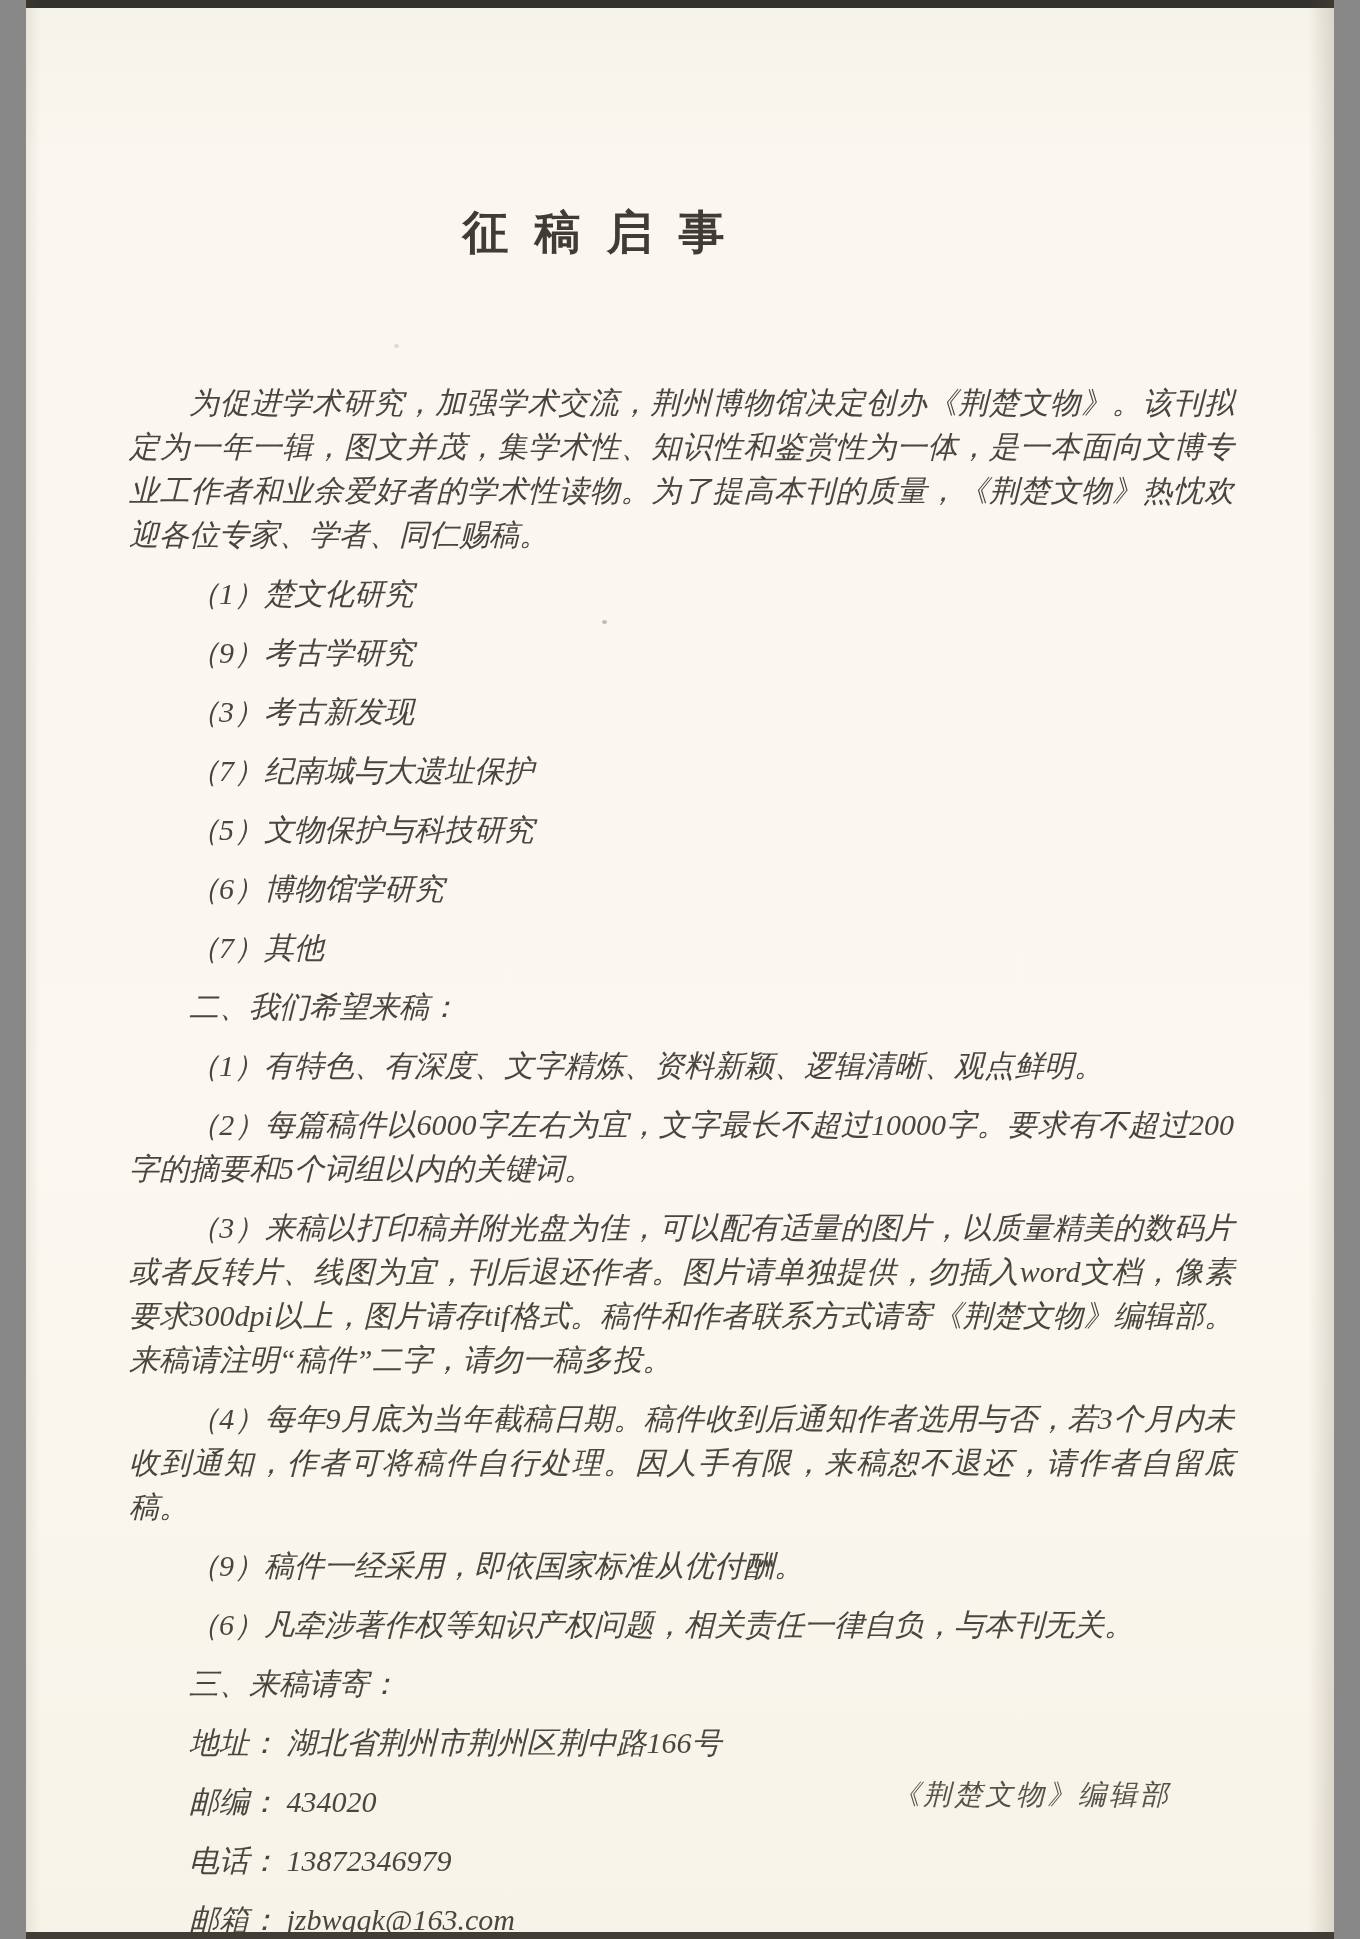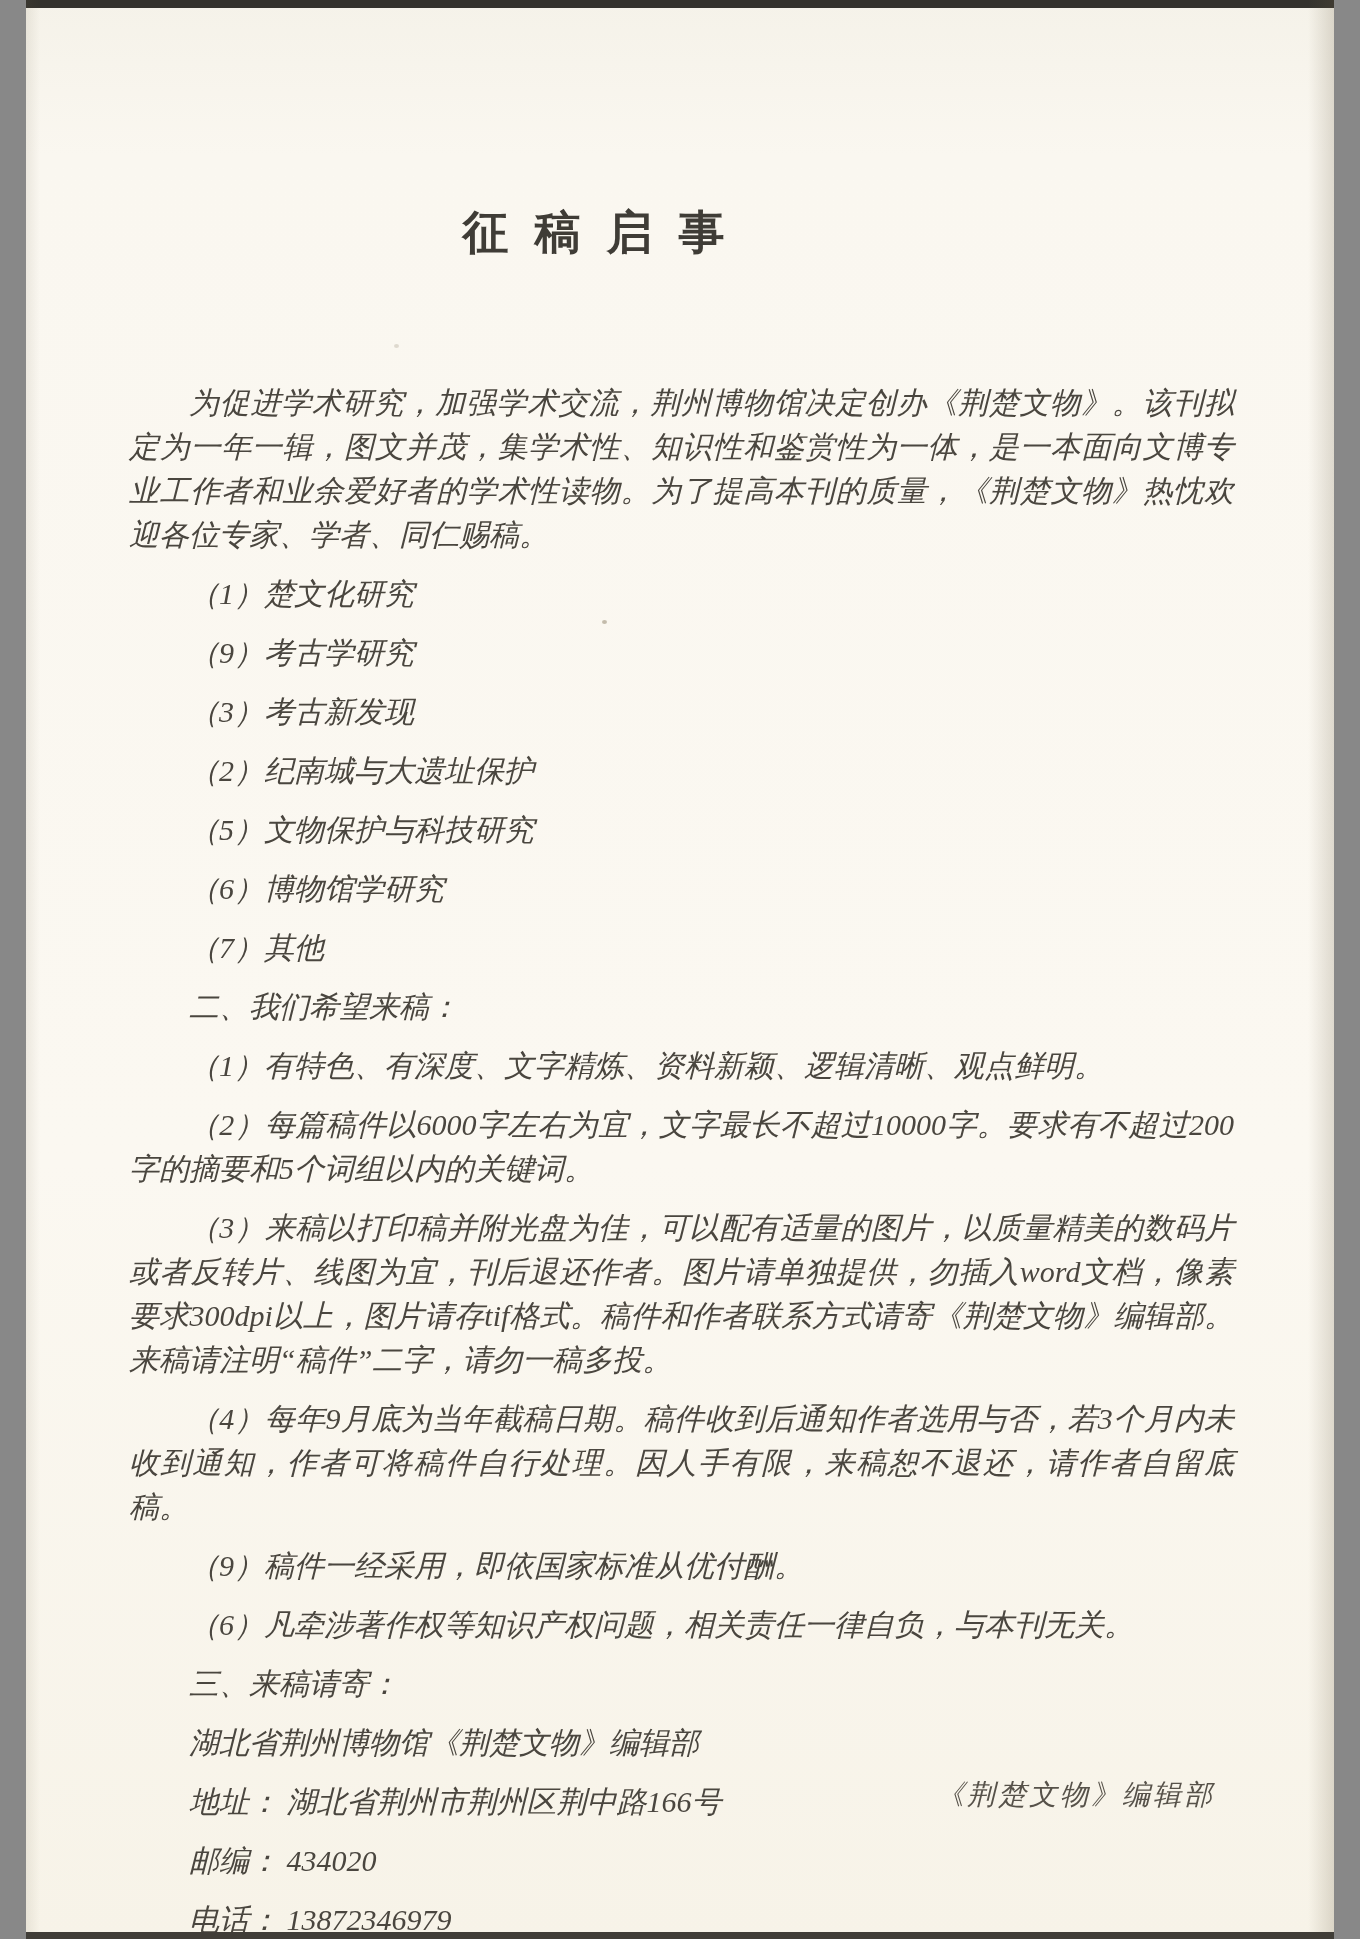--- a/index.html
+++ b/index.html
@@ -61,21 +61,20 @@
     position: absolute;
     top: 1776px;
     left: 0;
     width: 1145px;
     margin: 0;
     text-align: right;
     font-size: 28px;
     font-style: italic;
     letter-spacing: 3px;
     color: #57524a;
-    padding-left: 44px;
   }
   .scan-speck {
     position: absolute;
     width: 5px; height: 4px;
     border-radius: 50%;
     background: rgba(150, 138, 115, 0.55);
   }
   .speck-1 { top: 620px; left: 576px; }
   .speck-2 { top: 344px; left: 368px; opacity: .5; }
 </style>
@@ -91,37 +90,36 @@
   <h1 class="doc-title">征稿启事</h1>
 
   <div class="doc-body">
 
     <p>为促进学术研究，加强学术交流，荆州博物馆决定创办《荆楚文物》。该刊拟定为一年一辑，图文并茂，集学术性、知识性和鉴赏性为一体，是一本面向文博专业工作者和业余爱好者的学术性读物。为了提高本刊的质量，《荆楚文物》热忱欢迎各位专家、学者、同仁赐稿。</p>
 
 
     <p>（1）楚文化研究</p>
     <p>（9）考古学研究</p>
     <p>（3）考古新发现</p>
-    <p>（2）纪南城与大遗址保护</p>
+    <p>（7）纪南城与大遗址保护</p>
     <p>（5）文物保护与科技研究</p>
     <p>（6）博物馆学研究</p>
     <p>（7）其他</p>
 
     <p>二、我们希望来稿：</p>
 
     <p>（1）有特色、有深度、文字精炼、资料新颖、逻辑清晰、观点鲜明。</p>
     <p>（2）每篇稿件以6000字左右为宜，文字最长不超过10000字。要求有不超过200字的摘要和5个词组以内的关键词。</p>
     <p>（3）来稿以打印稿并附光盘为佳，可以配有适量的图片，以质量精美的数码片或者反转片、线图为宜，刊后退还作者。图片请单独提供，勿插入word文档，像素要求300dpi以上，图片请存tif格式。稿件和作者联系方式请寄《荆楚文物》编辑部。来稿请注明“稿件”二字，请勿一稿多投。</p>
     <p>（4）每年9月底为当年截稿日期。稿件收到后通知作者选用与否，若3个月内未收到通知，作者可将稿件自行处理。因人手有限，来稿恕不退还，请作者自留底稿。</p>
     <p>（9）稿件一经采用，即依国家标准从优付酬。</p>
     <p>（6）凡牵涉著作权等知识产权问题，相关责任一律自负，与本刊无关。</p>
 
     <p>三、来稿请寄：</p>
 
-    <p>湖北省荆州博物馆《荆楚文物》编辑部</p>
     <p>地址： 湖北省荆州市荆州区荆中路166号</p>
     <p>邮编： 434020</p>
     <p>电话： 13872346979</p>
     <p>邮箱： jzbwggk@163.com</p>
 
   </div>
 
   <p class="signature">《荆楚文物》编辑部</p>
 
   <div class="scan-speck speck-1"></div>

